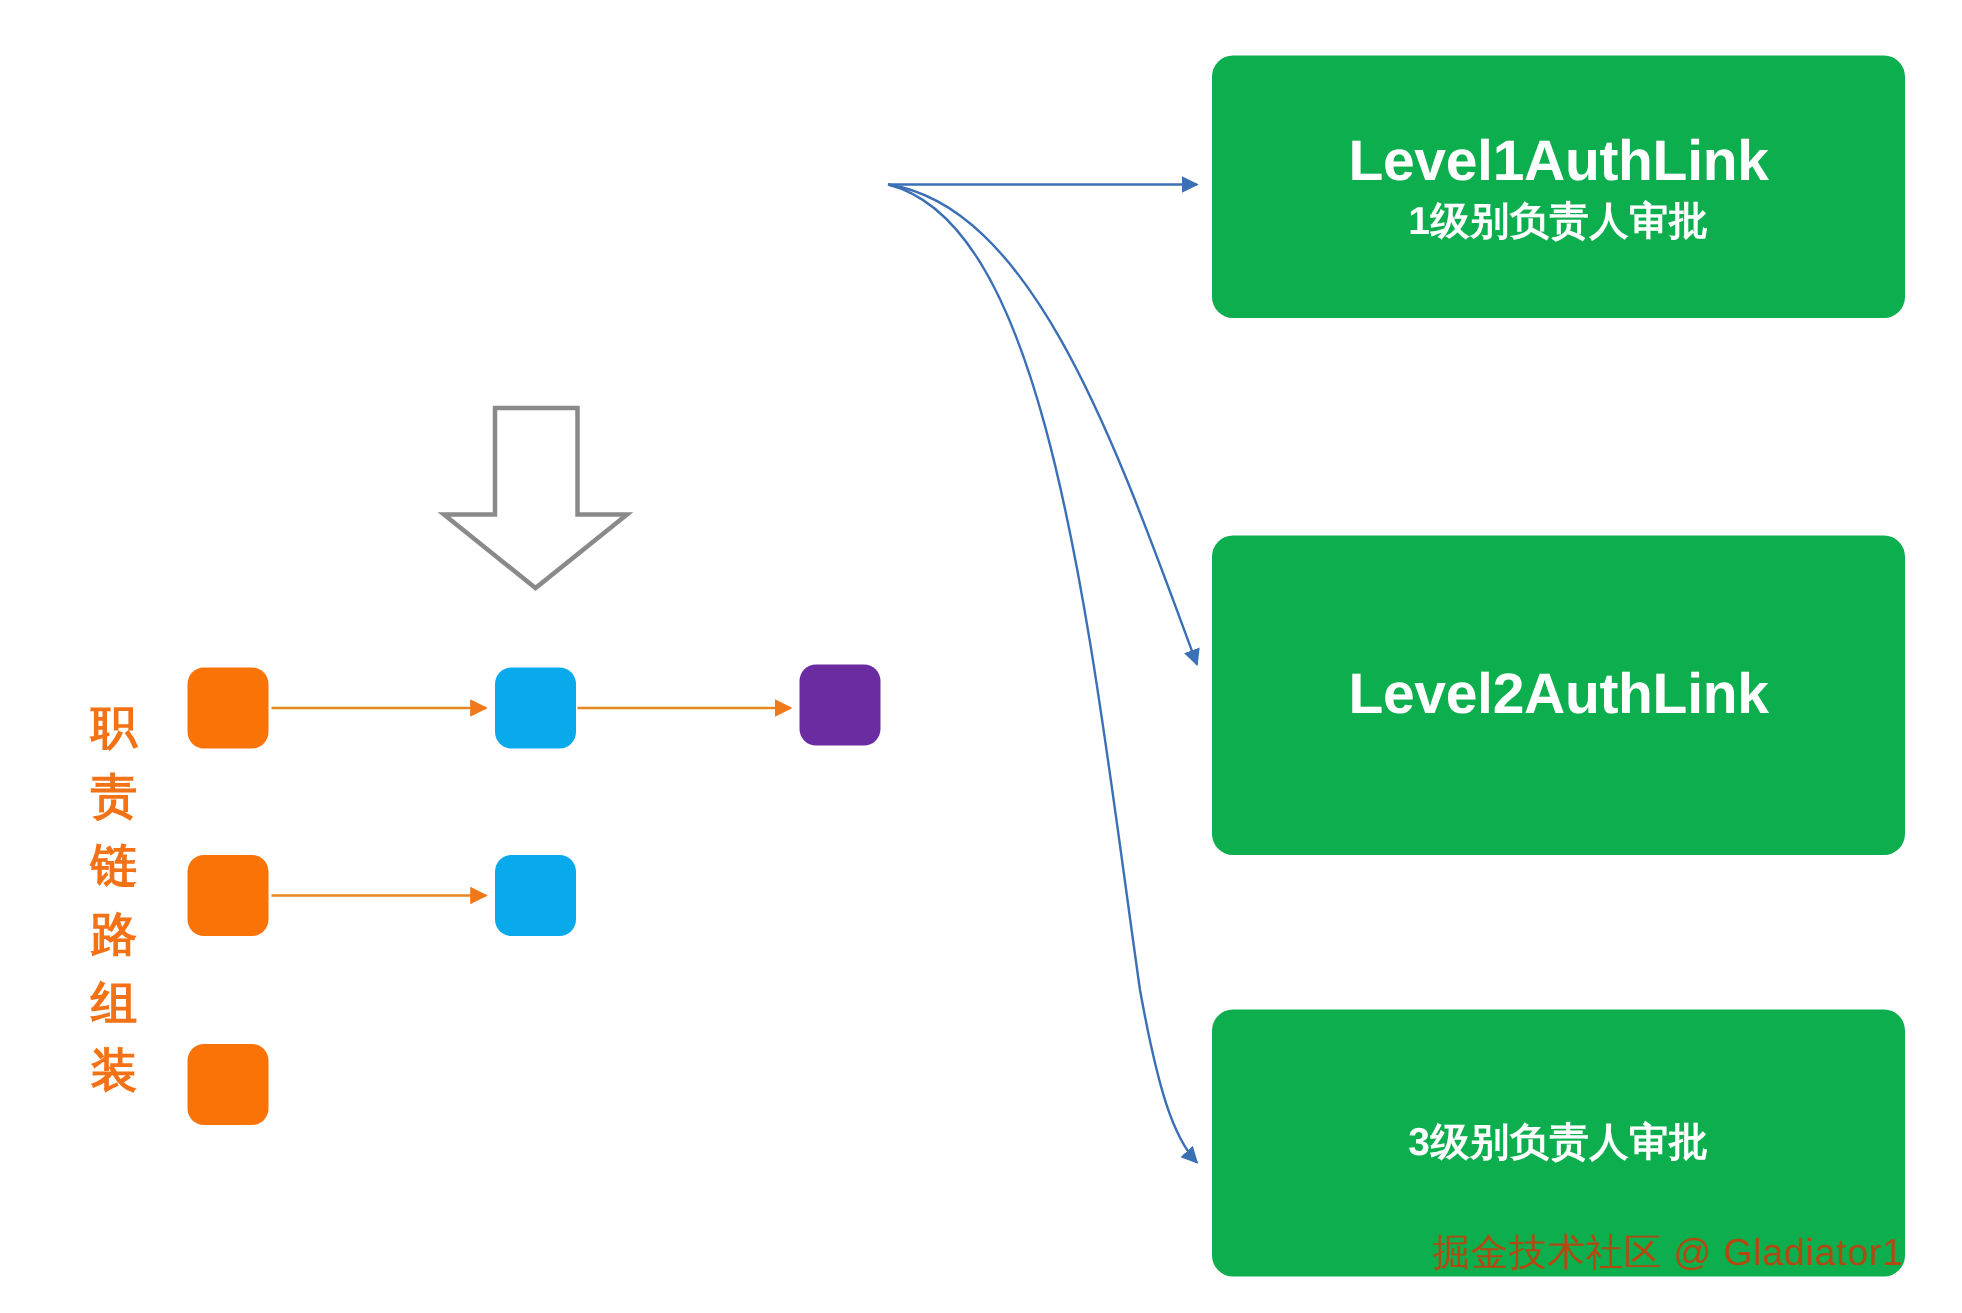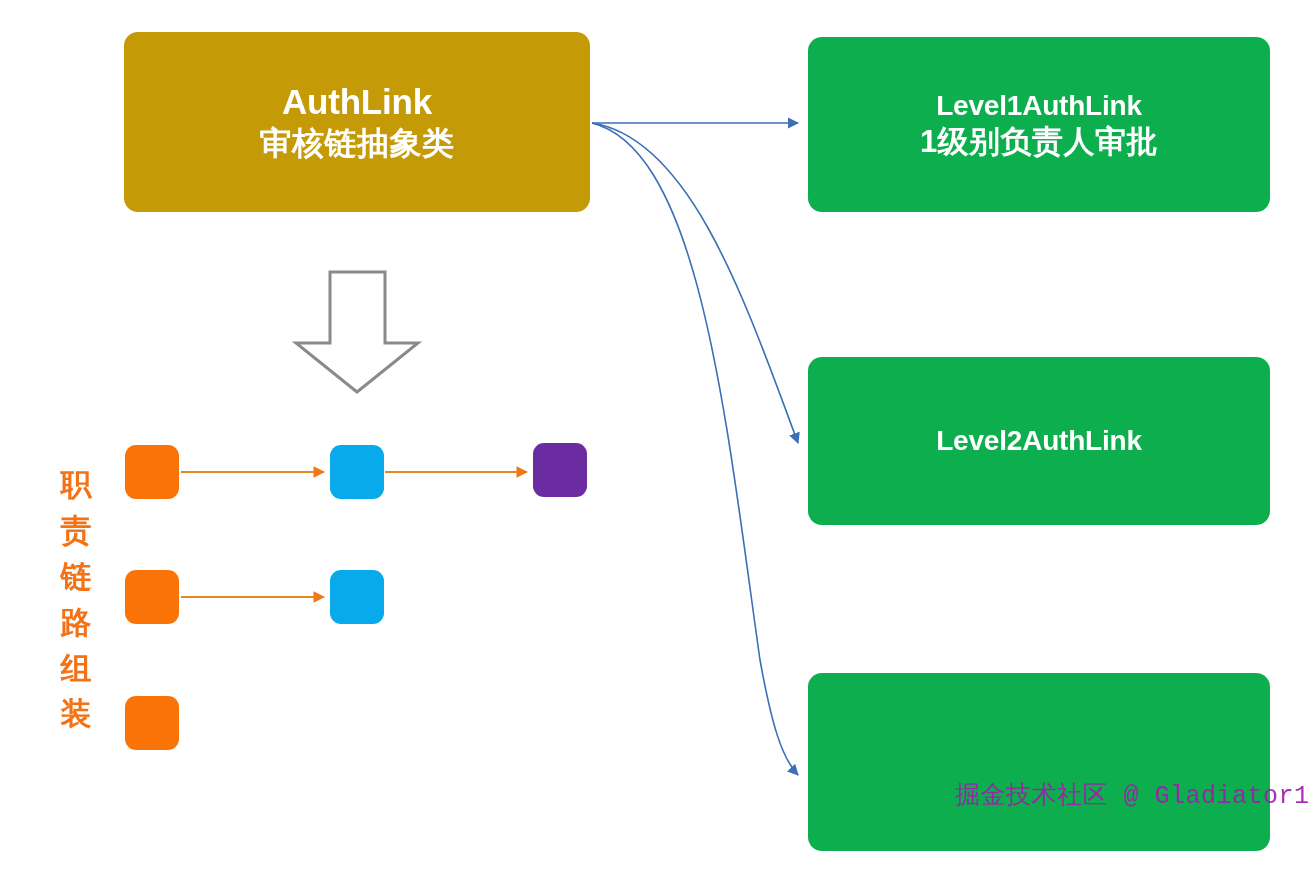--- a/index.html
+++ b/index.html
@@ -26,27 +26,27 @@
     flex-direction: column;
     align-items: center;
     justify-content: center;
     border-radius: 14px;
     box-sizing: border-box;
     text-align: center;
     color: #ffffff;
     line-height: 1.22;
   }
   .node-box .line-en {
-    font-size: 28px;
+    font-size: 38px;
     font-weight: bold;
     letter-spacing: -0.2px;
     white-space: nowrap;
   }
   .node-box .line-cn {
-    font-size: 31px;
+    font-size: 26px;
     font-weight: bold;
     letter-spacing: 0.5px;
     white-space: nowrap;
   }
 
   
   #abstract-box {
     left: 124px;
     top: 32px;
     width: 466px;
@@ -56,21 +56,21 @@
   #abstract-box .line-en { font-size: 35px; }
   #abstract-box .line-cn { font-size: 32px; }
 
   
   .impl-box {
     left: 808px;
     width: 462px;
     background: #0CAE4D;
   }
   #impl-box-0 { top: 37px;  height: 175px; }
-  #impl-box-1 { top: 357px; height: 168px; }
+  #impl-box-1 { top: 357px; height: 213px; }
   #impl-box-2 { top: 673px; height: 178px; }
 
   
   .overlay {
     position: absolute;
     left: 0;
     top: 0;
     width: 1308px;
     height: 875px;
     pointer-events: none;
@@ -101,49 +101,46 @@
     border-radius: 11px;
   }
   .chain-node.orange { background: #F97306; }
   .chain-node.blue   { background: #09AAEC; }
   .chain-node.purple { background: #6A2CA0; }
 
   
   #watermark {
     position: absolute;
     left: 955px;
-    top: 778px;
+    top: 818px;
     font-size: 25px;
-    color: #a21caf;
+    color: #c2410c;
     opacity: 0.92;
     white-space: nowrap;
     letter-spacing: 0.5px;
-    font-family: Liberation Mono, monospace;
+    font-family: Liberation Sans, sans-serif;
   }
 </style>
 </head>
 <body>
 
 <div id="canvas">
 
-  <div class="node-box" id="abstract-box">
-    <div class="line-en">AuthLink</div>
-    <div class="line-cn">审核链抽象类</div>
-  </div>
 
   <div class="node-box impl-box" id="impl-box-0">
     <div class="line-en">Level1AuthLink</div>
     <div class="line-cn">1级别负责人审批</div>
   </div>
 
   <div class="node-box impl-box" id="impl-box-1">
     <div class="line-en">Level2AuthLink</div>
   </div>
 
   <div class="node-box impl-box" id="impl-box-2">
+    <div class="line-cn">3级别负责人审批</div>
   </div>
 
   <svg class="overlay" viewBox="0 0 1308 875">
     <defs>
       <marker id="arrow-blue" viewBox="0 0 10 10" refX="9" refY="5" markerWidth="7" markerHeight="7" orient="auto-start-reverse">
         <path d="M 0 0 L 10 5 L 0 10 z" fill="#3B6FB6"></path>
       </marker>
       <marker id="arrow-orange" viewBox="0 0 10 10" refX="9" refY="5" markerWidth="6.5" markerHeight="6.5" orient="auto-start-reverse">
         <path d="M 0 0 L 10 5 L 0 10 z" fill="#F07818"></path>
       </marker>

